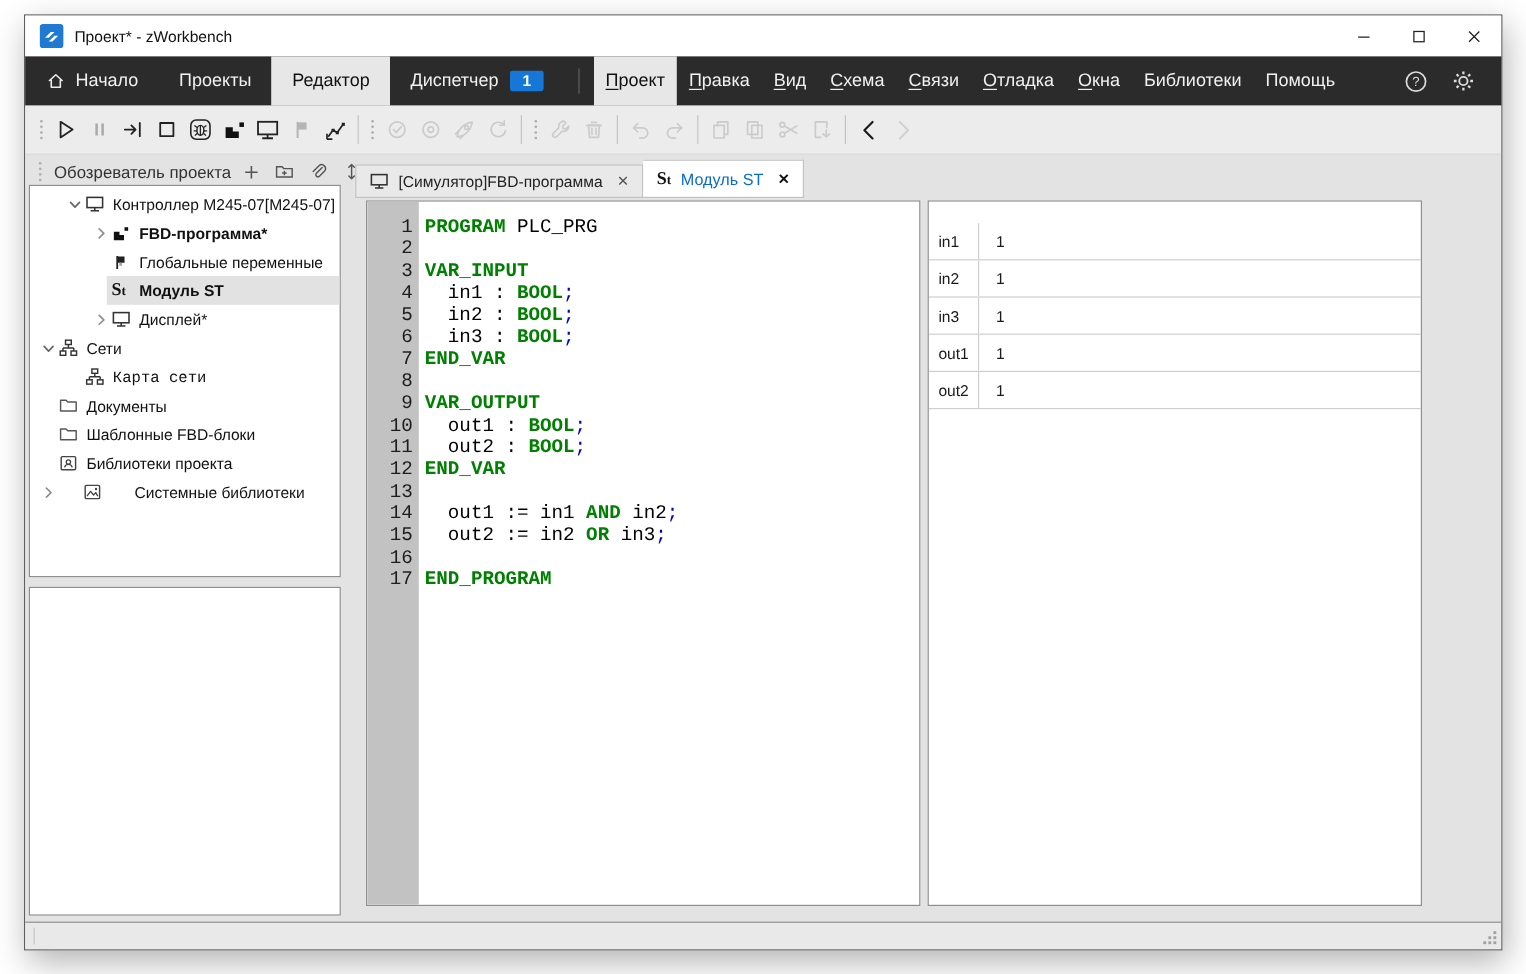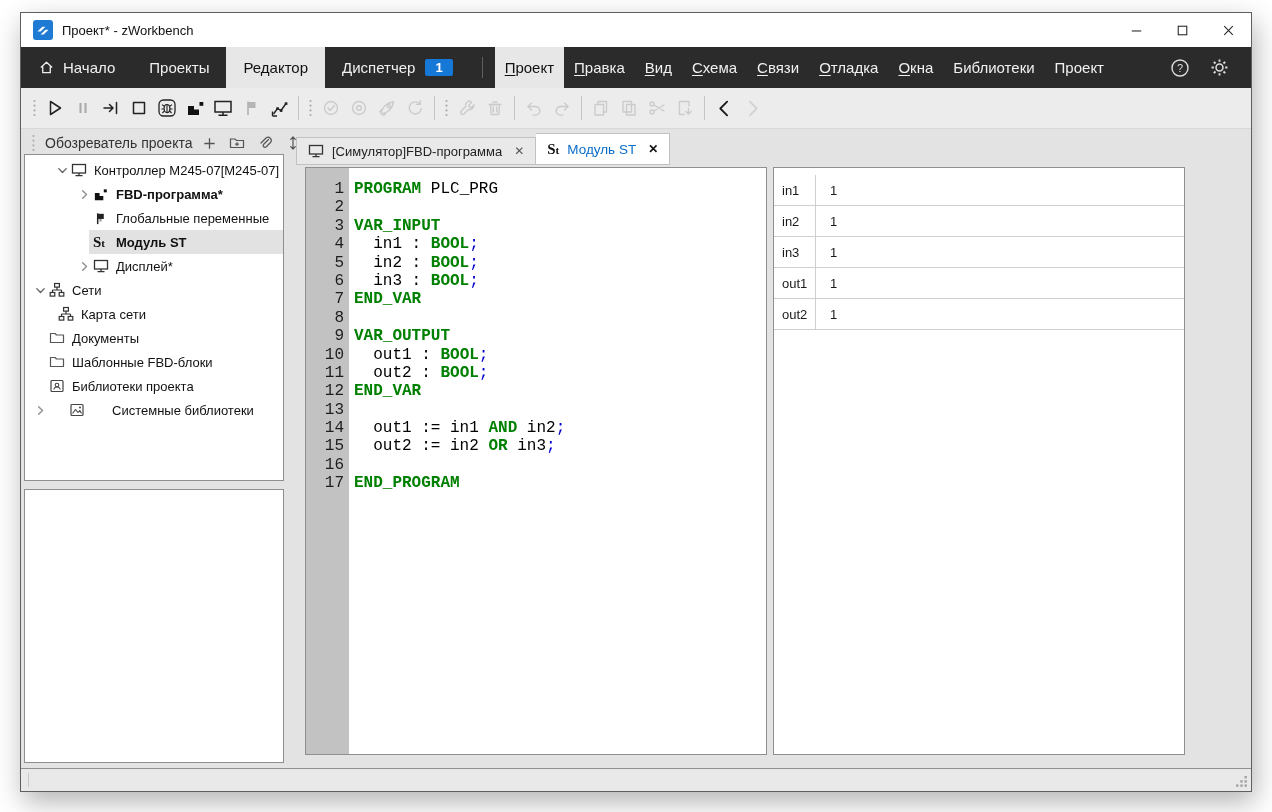--- a/index.html
+++ b/index.html
@@ -62,21 +62,21 @@
 
   
   #codePanel{left:284px;top:38px;width:462px;height:588px;display:flex;font-family:"Liberation Mono","DejaVu Sans Mono",monospace;font-size:16px;line-height:18.4px;padding:0;overflow:hidden}
   .gutter{width:43px;background:#c2c2c2;color:#1d1d1d;text-align:right;padding:12px 5px 0 0;box-sizing:border-box;flex:0 0 auto;height:100%}
   .codelines{padding:12px 0 0 5px;white-space:pre;overflow:hidden;flex:1}
   .lnum,.cline{height:18.4px}
   .kw{color:#008000;font-weight:700}
   .pu{color:#0000cc}
 
   
-  #varsPanel{left:752px;top:38px;width:412px;height:588px;padding-top:7px;overflow:hidden}
+  #varsPanel{left:752px;top:38px;width:412px;height:588px;padding-top:18px;overflow:hidden}
   .vrow{height:30px;display:flex;border-bottom:1px solid #cfcfcf;font-size:13px;color:#1a1a1a}
   .vname{width:42px;border-right:1px solid #cfcfcf;display:flex;align-items:center;padding-left:8px;box-sizing:border-box;flex:0 0 auto}
   .vval{flex:1;display:flex;align-items:center;padding-left:14px}
 
   
   .statusbar{height:22px;background:#e9e9e9;border-top:1px solid #909090;position:relative;flex:0 0 auto}
   .statusbar .ssep{position:absolute;left:7px;top:4px;bottom:4px;width:1px;background:#c6c6c6}
   .sgrip{position:absolute;right:3px;bottom:3px;display:flex}
 
   .ico{display:inline-flex;align-items:center;justify-content:center;line-height:0}
@@ -146,21 +146,21 @@
     <span class="nsep"></span>
     <div class="menus">
         <div class="mitem on"><u>П</u>роект</div>
         <div class="mitem"><u>П</u>равка</div>
         <div class="mitem"><u>В</u>ид</div>
         <div class="mitem"><u>С</u>хема</div>
         <div class="mitem"><u>С</u>вязи</div>
         <div class="mitem"><u>О</u>тладка</div>
         <div class="mitem"><u>О</u>кна</div>
         <div class="mitem">Библиотеки</div>
-        <div class="mitem">Проект</div>
+        <div class="mitem">Помощь</div>
       </div>
     <div class="nav-right">
       <span class="nsep"></span>
     <button class="nbtn">
           <span class="ico">
             <svg viewBox="0 0 22 22" width="22" height="22">
               <circle cx="11" cy="11" r="8" stroke="#dcdcdc" fill="none" stroke-width="1.4"></circle>
               <text x="11" y="15" text-anchor="middle" font-size="11" fill="#dcdcdc" font-family="Liberation Sans,sans-serif">?</text>
             </svg>
           </span>
@@ -523,21 +523,21 @@
           <span class="ticon">
             <svg viewBox="0 0 16 16" width="16" height="16">
               <rect x="5.6" y="1.5" width="4.8" height="3.6" stroke="#333" fill="none" stroke-width="1.2"></rect>
               <path d="M8 5.1 V8 M3.5 8 H12.5 M3.5 8 V10.5 M12.5 8 V10.5" stroke="#333" fill="none" stroke-width="1.2"></path>
               <rect x="1.2" y="10.5" width="4.6" height="3.6" stroke="#333" fill="none" stroke-width="1.2"></rect>
               <rect x="10.2" y="10.5" width="4.6" height="3.6" stroke="#333" fill="none" stroke-width="1.2"></rect>
             </svg>
           </span>
           <span class="lbl">Сети</span>
         </div>
-        <div class="trow" style="padding-left: 15px; --hl: 42px;">
+        <div class="trow" style="padding-left: 28px; font-family: Liberation Mono, monospace; --hl: 42px;">
           <span class="chev"></span>
           <span class="ticon">
             <svg viewBox="0 0 16 16" width="16" height="16">
               <rect x="5.6" y="1.5" width="4.8" height="3.6" stroke="#333" fill="none" stroke-width="1.2"></rect>
               <path d="M8 5.1 V8 M3.5 8 H12.5 M3.5 8 V10.5 M12.5 8 V10.5" stroke="#333" fill="none" stroke-width="1.2"></path>
               <rect x="1.2" y="10.5" width="4.6" height="3.6" stroke="#333" fill="none" stroke-width="1.2"></rect>
               <rect x="10.2" y="10.5" width="4.6" height="3.6" stroke="#333" fill="none" stroke-width="1.2"></rect>
             </svg>
           </span>
           <span class="lbl">Карта сети</span>

